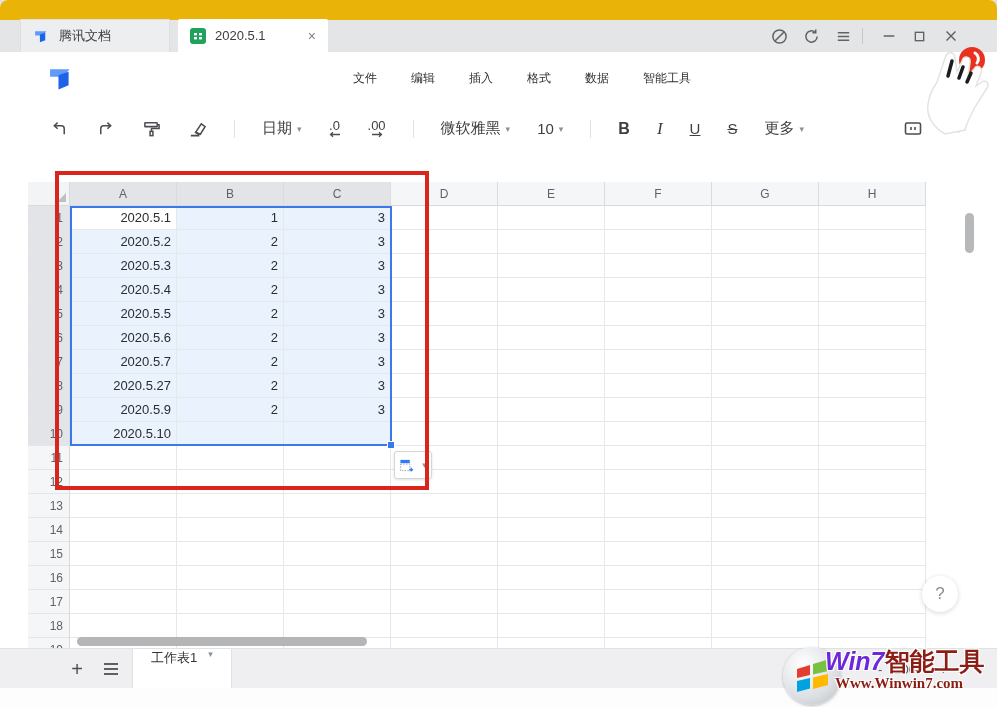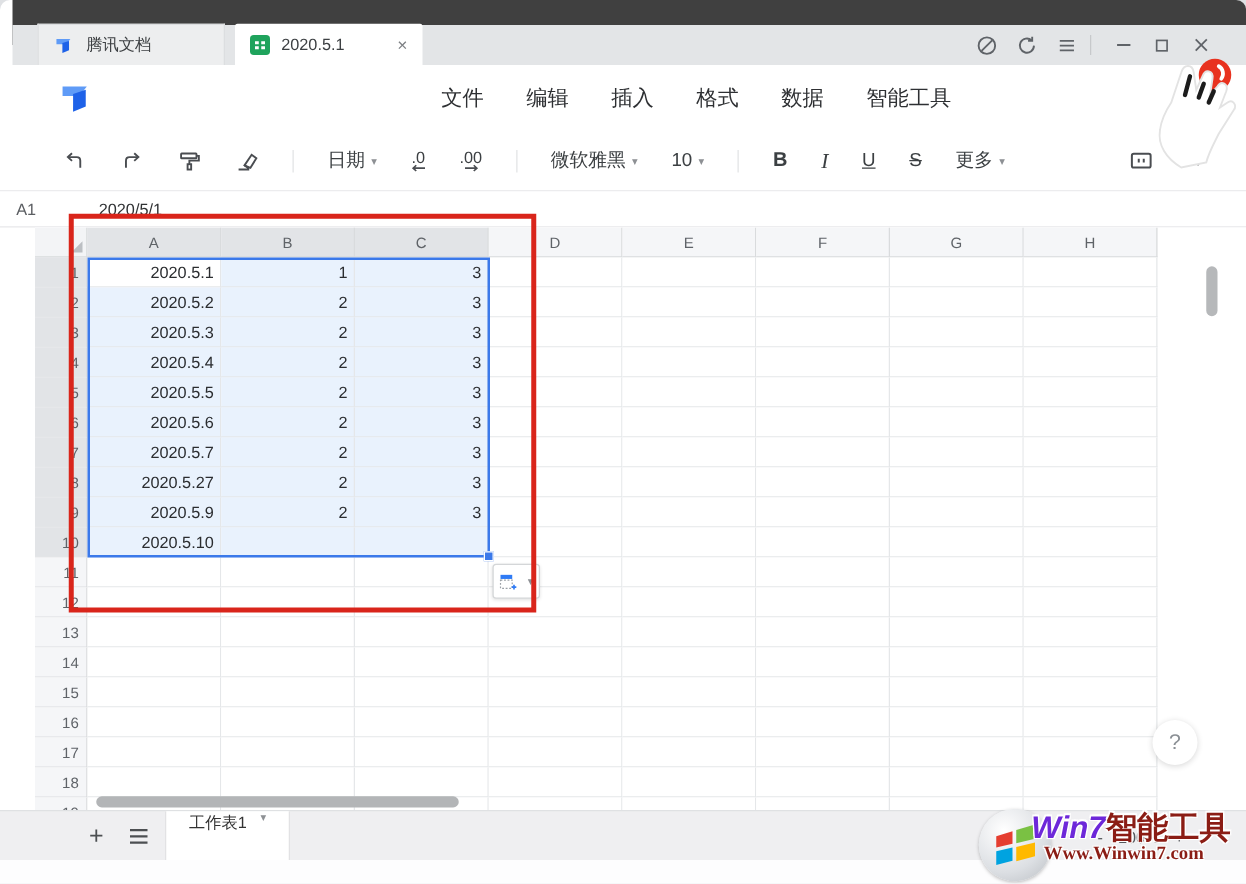--- a/index.html
+++ b/index.html
@@ -2,21 +2,21 @@
 <html><head>
 <meta charset="utf-8">
 <style>
   * { margin:0; padding:0; box-sizing:border-box; }
   html,body { background:#dfe1e4; }
   body { font-family:"Liberation Sans", sans-serif; }
   .window { position:relative; width:997px; height:707px; background:#fff;
             border:1px solid #c9cbcе; border-radius:8px 8px 0 0; overflow:hidden; }
 
   
-  .tabstrip { position:absolute; top:0; left:10px; right:0; height:36px; background:#404040; }
+  .tabstrip { position:absolute; top:0; left:0; right:0; height:36px; background:#eab308; }
   .tabstrip-bg { position:absolute; top:20px; left:0; right:0; height:32px; background:#e3e5e7; }
   .tab { position:absolute; top:19px; height:33px; display:flex; align-items:center; gap:9px;
          font-size:13px; color:#3d4043; padding:0 12px; }
   .tab.home { left:20px; width:150px; background:#edeeef; border:1px solid #dcdee0; border-bottom:none; }
   .tab.doc  { left:178px; width:150px; background:#fff; border-radius:2px 2px 0 0; }
   .tab .close { margin-left:auto; font-size:14px; color:#7d8084; cursor:pointer; }
   .sheet-ico { width:16px; height:16px; border-radius:3px; background:#1fa35c; position:relative; flex:none; }
   .sheet-ico svg { position:absolute; inset:0; }
   .winctl { position:absolute; top:25px; width:22px; height:22px; display:flex;
             align-items:center; justify-content:center; }
@@ -24,21 +24,21 @@
   .ctl-sep { position:absolute; top:28px; width:1px; height:16px; background:#c7c9cb; }
 
   
   .titlebar { position:absolute; top:52px; left:0; right:0; height:53px; background:#fff; }
   .doclogo { position:absolute; left:46px; top:13px; width:30px; height:27px; }
   .doctitle { position:absolute; left:88px; top:63px; font-size:19px; color:#b9bdc3; }
   .title-ico { position:absolute; top:66px; width:20px; height:20px; color:#9aa0a8;
                display:flex; align-items:center; justify-content:center; }
   .title-ico svg { stroke:#9aa0a8; stroke-width:1.4; fill:none; }
   .menus { position:absolute; left:336px; top:0; height:53px; display:flex; align-items:center; }
-  .menu-item { padding:0 17px; font-size:17px; color:#2e3033; cursor:pointer; }
+  .menu-item { padding:0 17px; font-size:12px; color:#2e3033; cursor:pointer; }
   .hdr-sep { position:absolute; top:67px; width:1px; height:22px; background:#e4e4e6; }
   .collab-btn { position:absolute; left:753px; top:62px; width:58px; height:31px;
                 border:1px solid #d9dbdd; border-radius:4px; display:flex; align-items:center;
                 justify-content:center; gap:4px; color:#55585c; font-size:16px; background:#fff; }
   .collab-btn svg { stroke:#55585c; stroke-width:1.4; fill:none; }
   .share-btn { position:absolute; left:833px; top:62px; width:63px; height:31px; border:none;
                background:#1f82f2; color:#fff; font-size:14px; border-radius:4px; cursor:pointer; }
 
   
   .toolbar { position:absolute; top:105px; left:0; right:0; height:47px; background:#fff;
@@ -325,24 +325,20 @@
           <line x1="12" y1="7" x2="12" y2="10"></line>
         </svg>
     </div>
     <div class="tbtn" style="margin-right:0">
       <svg width="16" height="10" viewBox="0 0 16 10">
           <path d="M2 8l6-5.5L14 8"></path>
         </svg>
     </div>
   </div>
 
-  <div class="formulabar">
-    <div class="cellref">A1</div>
-    <div class="fvalue">2020/5/1</div>
-  </div>
 
   <div class="gridwrap">
     <div class="corner"></div>
     <div class="colhdrs" id="colhdrs">
         <div class="colhdr sel">A</div>
         <div class="colhdr sel">B</div>
         <div class="colhdr sel">C</div>
         <div class="colhdr">D</div>
         <div class="colhdr">E</div>
         <div class="colhdr">F</div>

